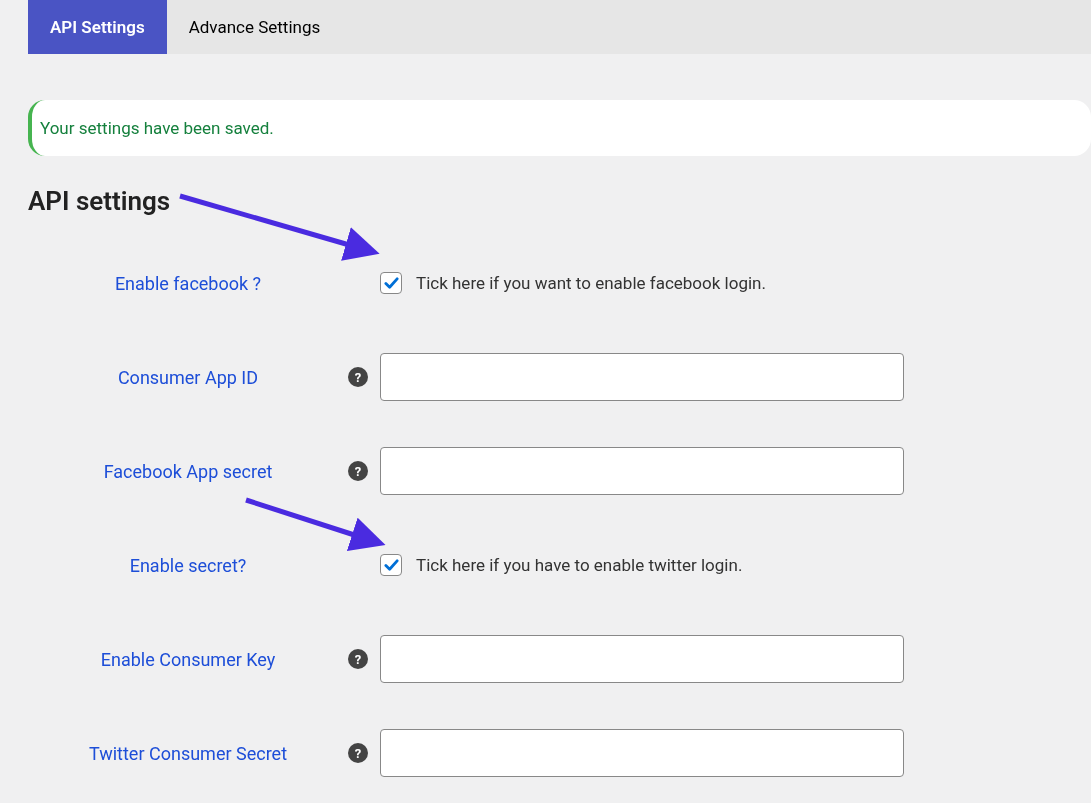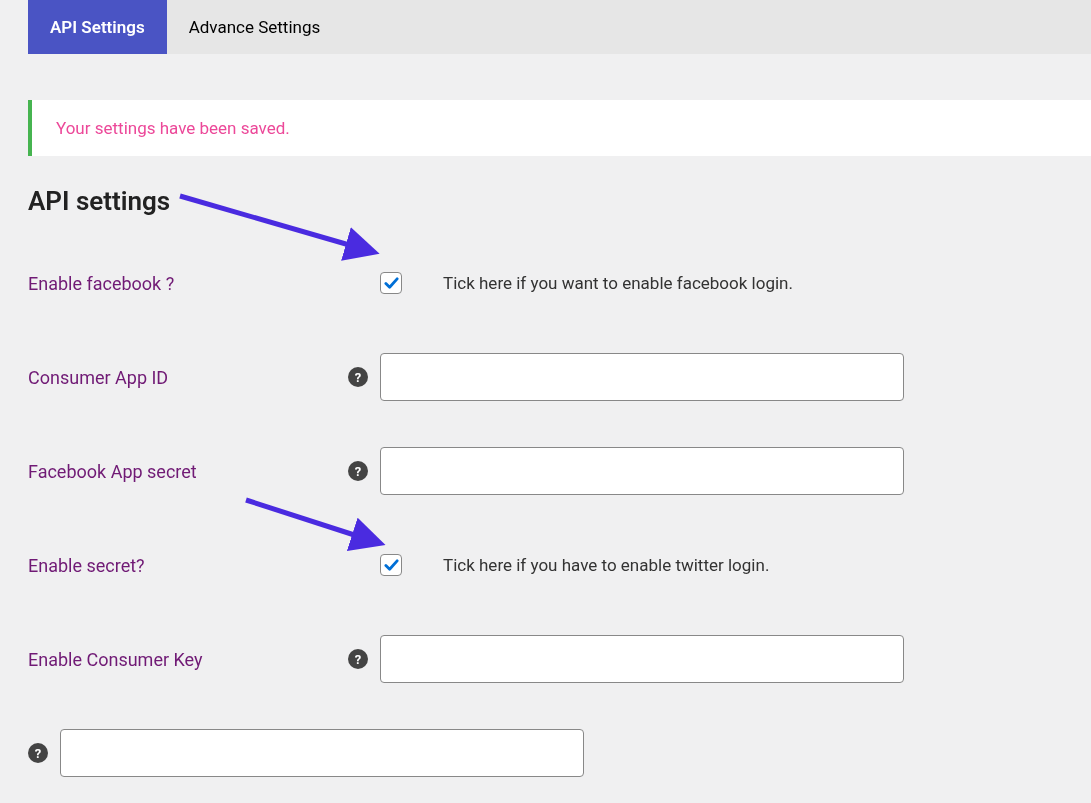--- a/index.html
+++ b/index.html
@@ -32,23 +32,24 @@
       color: #fff;
       font-weight: 600;
     }
     .tab.inactive {
       color: #000000;
     }
     .notice {
       margin: 46px 0 0 28px;
       background: #fff;
       border-left: 4px solid #46b450;
-      padding: 18px 24px;
+      padding: 18px 8px;
       font-size: 17px;
-      color: #ec4899;
+      color: #15803d;
+      border-radius: 17px;
     }
     .heading {
       margin: 30px 0 0 28px;
       font-size: 26px;
       font-weight: 600;
       color: #222;
     }
     .form {
       margin: 40px 0 0 28px;
       width: calc(100% - 28px);
@@ -56,21 +57,22 @@
     .row {
       display: flex;
       align-items: center;
       min-height: 54px;
       margin-bottom: 40px;
       position: relative;
     }
     .row .label {
       width: 320px;
       font-size: 18px;
-      color: #701a75;
+      color: #1d4ed8;
+      text-align: center;
     }
     .row .help-icon {
       width: 20px;
       height: 20px;
       border-radius: 50%;
       background: #444;
       color: #fff;
       font-size: 13px;
       font-weight: bold;
       display: flex;
@@ -106,21 +108,20 @@
       height: 15px;
       stroke: #006fd6;
       stroke-width: 3;
       fill: none;
       stroke-linecap: round;
       stroke-linejoin: round;
     }
     .hint {
       font-size: 17px;
       color: #333;
-      margin-left: 27px;
     }
     .text-input {
       height: 48px;
       width: 524px;
       border: 1px solid #888;
       border-radius: 4px;
       padding: 0 12px;
       font-size: 16px;
       background: #fff;
     }
@@ -212,19 +213,20 @@
 
   <div class="row">
     <div class="label">Enable Consumer Key</div>
     <div class="field-area">
       <span class="help-icon">?</span>
       <input type="text" class="text-input" value="" style="">
     </div>
   </div>
 
   <div class="row">
+    <div class="label">Twitter Consumer Secret</div>
     <div class="field-area">
       <span class="help-icon">?</span>
       <input type="text" class="text-input" value="" style="">
     </div>
   </div>
 
 </div>
 
 </body></html>

